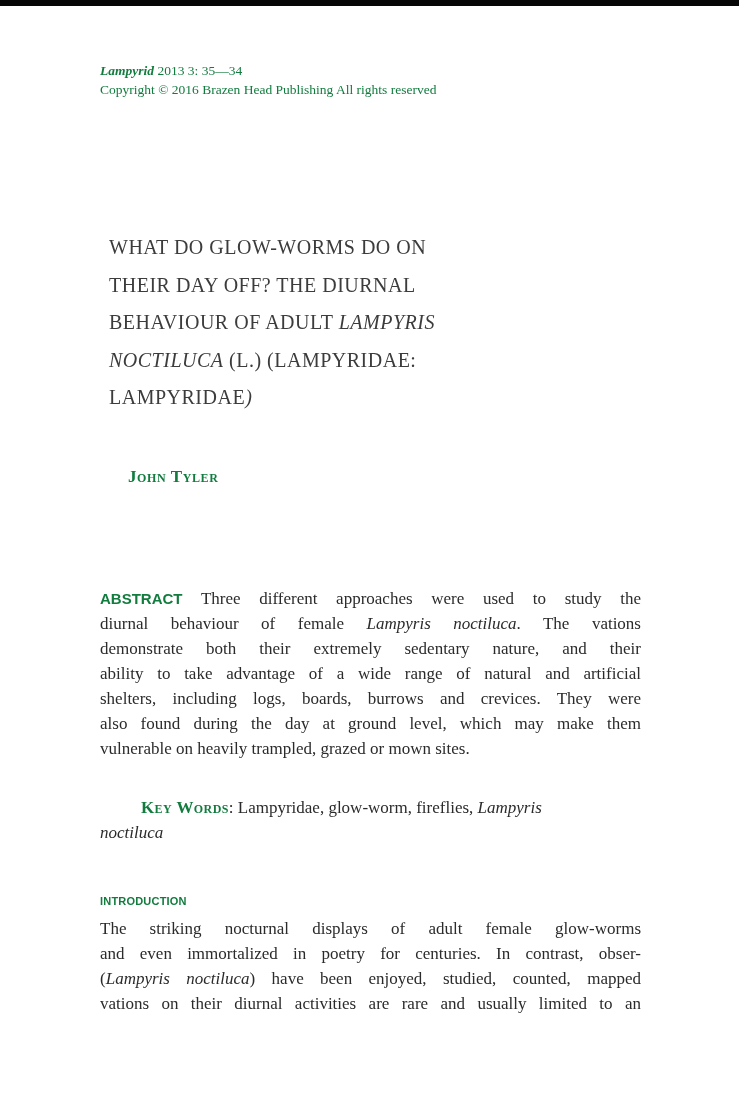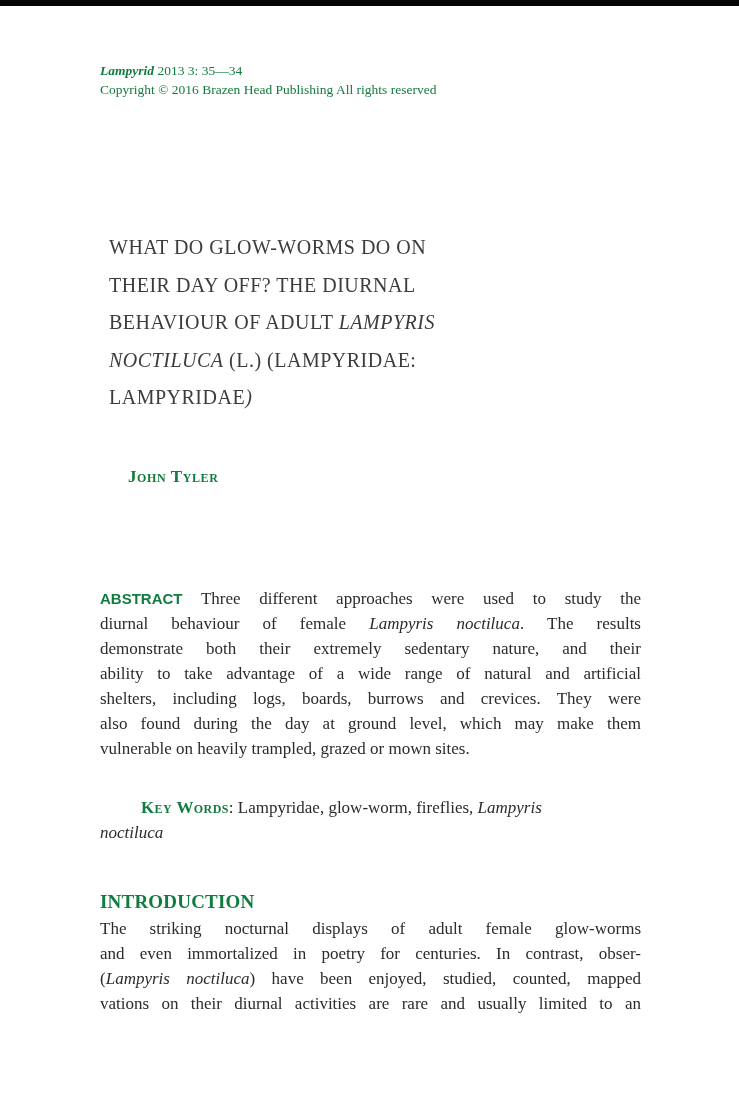--- a/index.html
+++ b/index.html
@@ -32,22 +32,22 @@
   }
   .para {
     position: absolute; left: 100px; width: 541px;
     font-size: 17px; line-height: 25px; color: var(--body);
   }
   .abstract { top: 586px; }
   .keywords { top: 795px; }
   .intro    { top: 916px; }
   .intro-h {
     position: absolute; left: 100px; top: 891px;
-    font-family: Liberation Serif, serif;
-    font-weight: 700; font-size: 19px; line-height: 21px;
+    font-family: Liberation Sans, sans-serif;
+    font-weight: 700; font-size: 11px; line-height: 21px;
     color: var(--green); letter-spacing: 0.2px;
   }
   .line { text-align: left; }
   .line.just { text-align: justify; text-align-last: justify; }
 
   
   .i { font-style: italic; margin-top: 21px; }
   .b { font-weight: 700; }
   .g { color: var(--green); }
   .sc { font-variant: small-caps; letter-spacing: 0.4px; margin-left: 41px; }
@@ -68,21 +68,21 @@
     <div class="line"><span>THEIR DAY OFF? THE DIURNAL</span></div>
     <div class="line"><span>BEHAVIOUR OF ADULT </span><span class="i">LAMPYRIS</span></div>
     <div class="line"><span class="i">NOCTILUCA</span><span> (L.) (LAMPYRIDAE:</span></div>
     <div class="line"><span>LAMPYRIDAE</span><span class="i">)</span></div>
   </h1>
 
 <div class="author">John Tyler</div>
 
 <div class="para abstract">
     <div class="line just"><span class="b g sans">ABSTRACT</span><span> Three different approaches were used to study the</span></div>
-    <div class="line just"><span>diurnal behaviour of female </span><span class="i">Lampyris noctiluca</span><span>. The results</span></div>
+    <div class="line just"><span>diurnal behaviour of female </span><span class="i">Lampyris noctiluca</span><span>. The vations</span></div>
     <div class="line just"><span>demonstrate both their extremely sedentary nature, and their</span></div>
     <div class="line just"><span>ability to take advantage of a wide range of natural and artificial</span></div>
     <div class="line just"><span>shelters, including logs, boards, burrows and crevices. They were</span></div>
     <div class="line just"><span>also found during the day at ground level, which may make them</span></div>
     <div class="line"><span>vulnerable on heavily trampled, grazed or mown sites.</span></div>
   </div>
 
 <div class="para keywords">
     <div class="line"><span class="b g sc">Key Words</span><span>: Lampyridae, glow-worm, fireflies, </span><span class="i">Lampyris</span></div>
     <div class="line"><span class="i">noctiluca</span></div>

